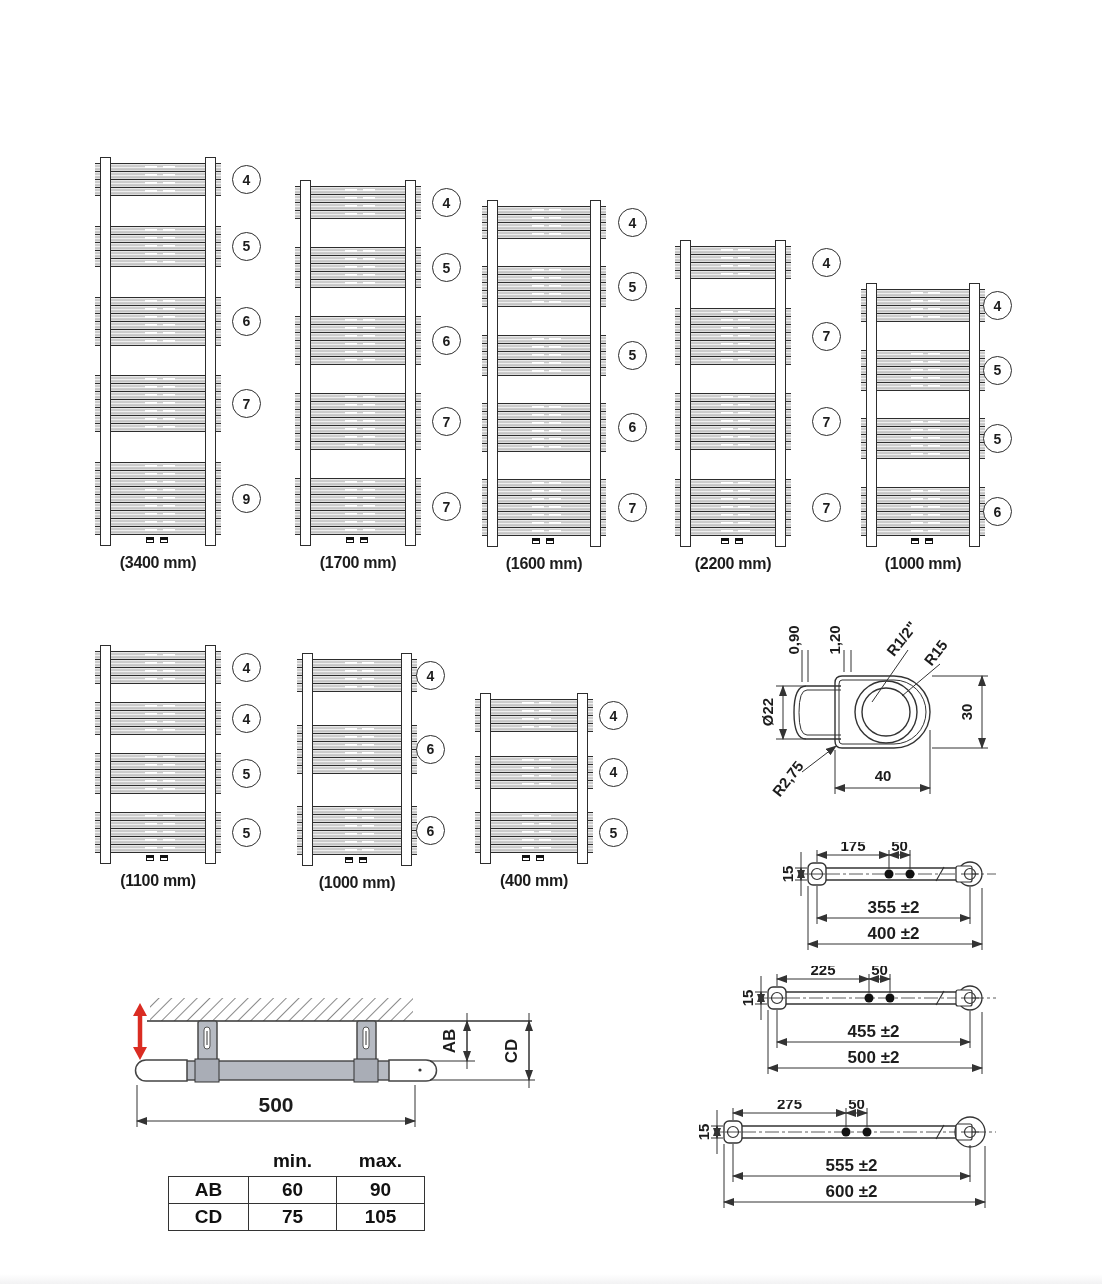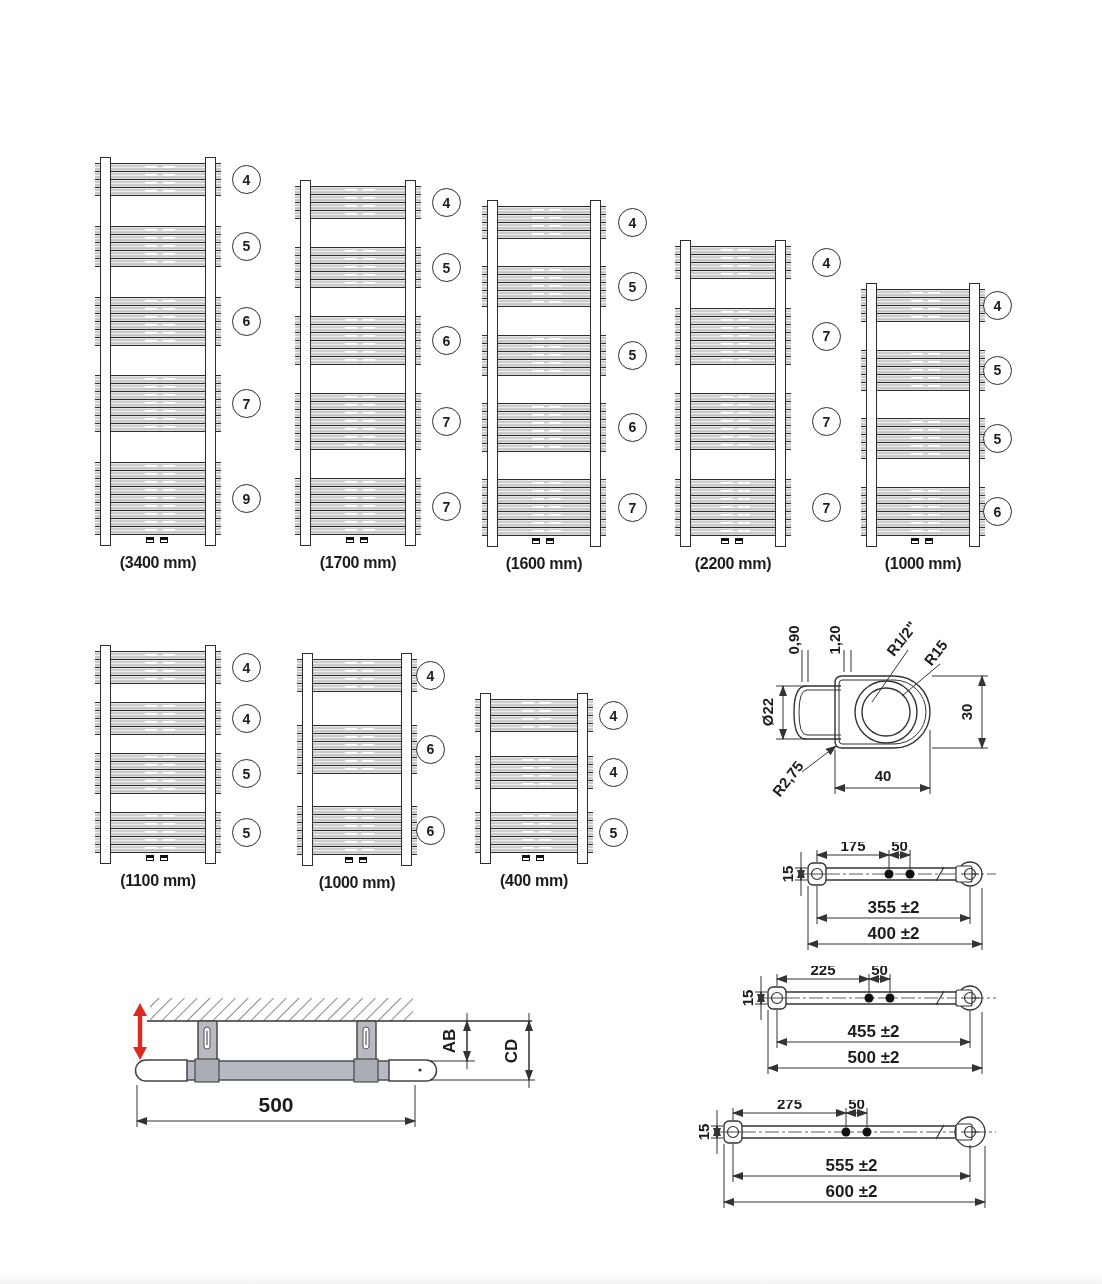--- a/index.html
+++ b/index.html
@@ -548,15 +548,36 @@
     <line x1="335" y1="76" x2="380" y2="76" stroke="#333"></line>
     <line x1="335" y1="95" x2="440" y2="95" stroke="#333"></line>
     <line x1="372" y1="28" x2="372" y2="84" stroke="#333"></line>
     <line x1="372" y1="36" x2="372" y2="76" stroke="#333" marker-start="url(#am)" marker-end="url(#am)"></line>
     <line x1="434" y1="28" x2="434" y2="103" stroke="#333"></line>
     <line x1="434" y1="36" x2="434" y2="95" stroke="#333" marker-start="url(#am)" marker-end="url(#am)"></line>
     <text transform="rotate(-90 360 56)" x="360" y="56" text-anchor="middle" style="font-size:17px">AB</text>
     <text transform="rotate(-90 422 66)" x="422" y="66" text-anchor="middle" style="font-size:17px">CD</text>
   </svg>
 
+  <table class="spec">
+    <thead>
+      <tr>
+        <th class="c0"></th>
+        <th class="c1">min.</th>
+        <th class="c2">max.</th>
+      </tr>
+    </thead>
+    <tbody>
+      <tr>
+        <td>AB</td>
+        <td>60</td>
+        <td>90</td>
+      </tr>
+      <tr>
+        <td>CD</td>
+        <td>75</td>
+        <td>105</td>
+      </tr>
+    </tbody>
+  </table>
 
   <div class="bottom-fade"></div>
 </div>
 
 </body></html>

